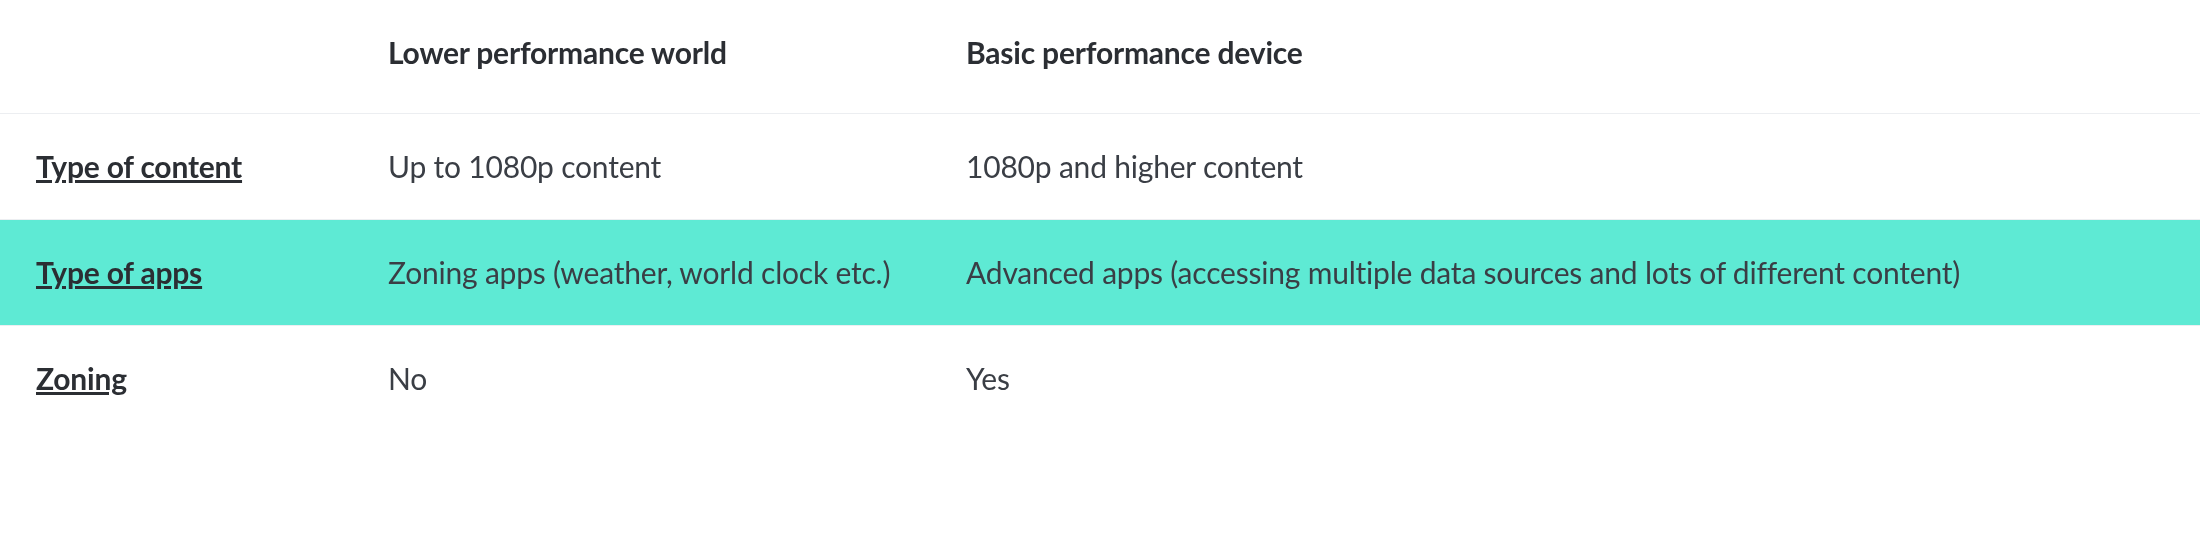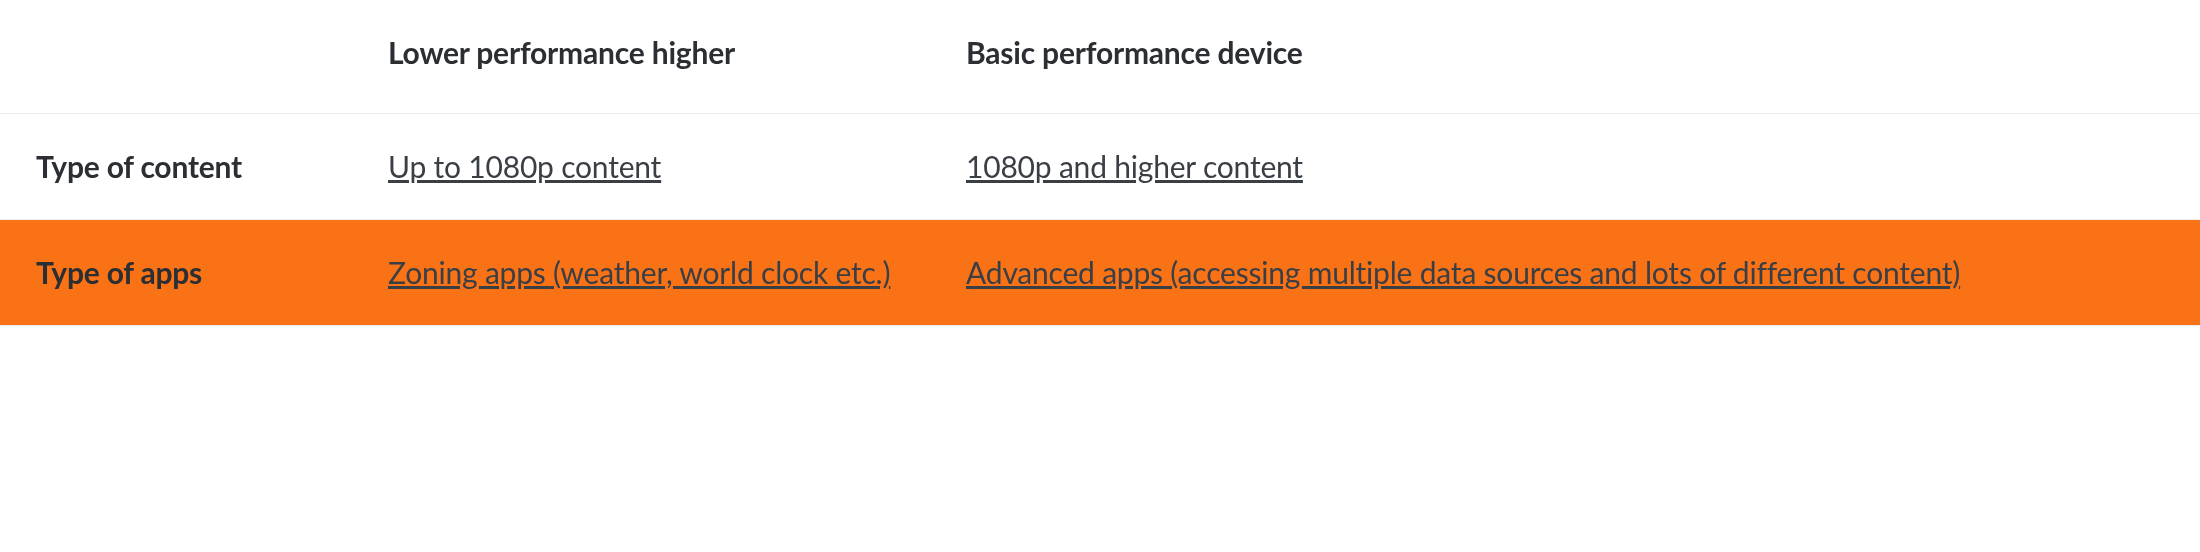--- a/index.html
+++ b/index.html
@@ -31,55 +31,60 @@
     padding: 30px 0 38px 0;
     border-bottom: 1px solid #eceef1;
   }
   .table thead th.corner {
     padding-left: 36px;
   }
 
   .table tbody th.rowhead {
     font-weight: 700;
     padding: 30px 0 30px 36px;
+    text-decoration: underline;
   }
   .table tbody td {
     font-weight: 400;
     padding: 30px 48px 30px 0;
     color: #3a3e45;
-    text-decoration: underline;
   }
 
   .table tbody tr.striped {
-    background: #f97316;
+    background: #5eead4;
     border-top: 1px solid #eceef1;
     border-bottom: 1px solid #eceef1;
   }
 </style>
 </head>
 <body>
 
 <table class="table">
   <colgroup>
     <col class="c-rowhead">
     <col class="c-low">
     <col class="c-high">
   </colgroup>
   <thead>
     <tr>
       <th class="corner"></th>
-      <th>Lower performance higher</th>
+      <th>Lower performance world</th>
       <th>Basic performance device</th>
     </tr>
   </thead>
   <tbody>
     <tr>
       <th class="rowhead">Type of content</th>
       <td>Up to 1080p content</td>
       <td>1080p and higher content</td>
     </tr>
     <tr class="striped">
       <th class="rowhead">Type of apps</th>
       <td>Zoning apps (weather, world clock etc.)</td>
       <td>Advanced apps (accessing multiple data sources and lots of different content)</td>
     </tr>
+    <tr>
+      <th class="rowhead">Zoning</th>
+      <td>No</td>
+      <td>Yes</td>
+    </tr>
   </tbody>
 </table>
 
 </body></html>

